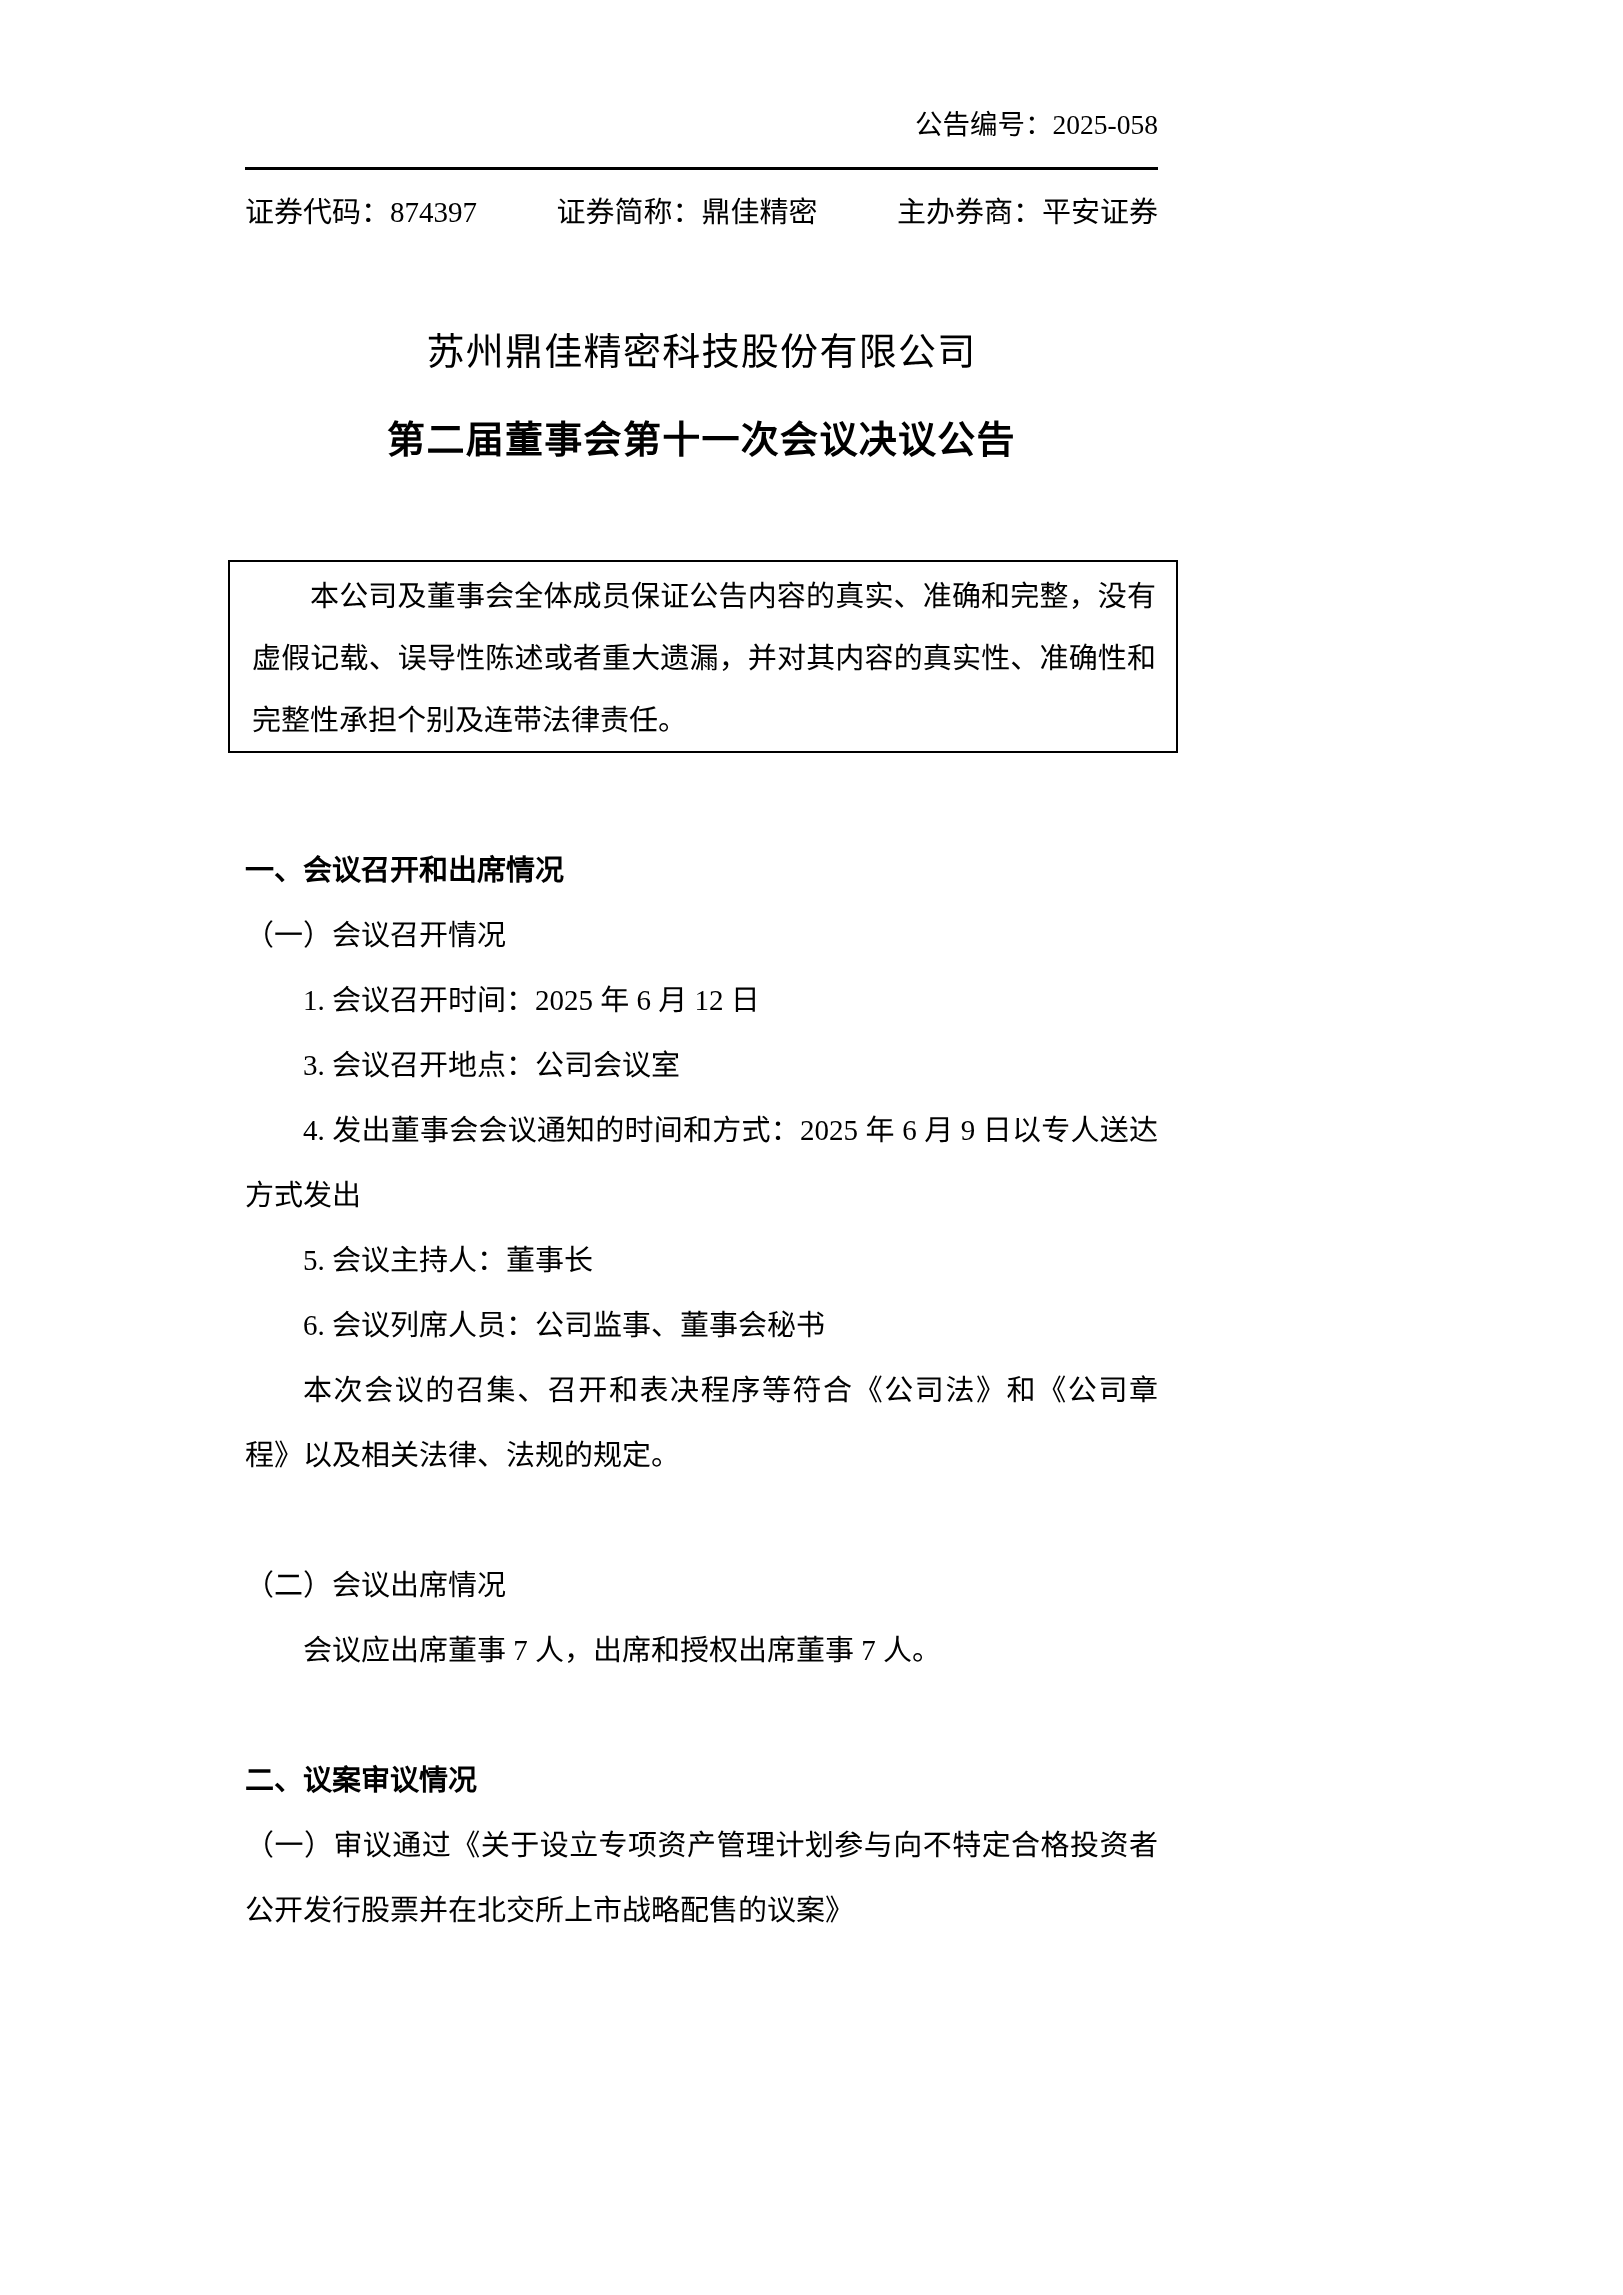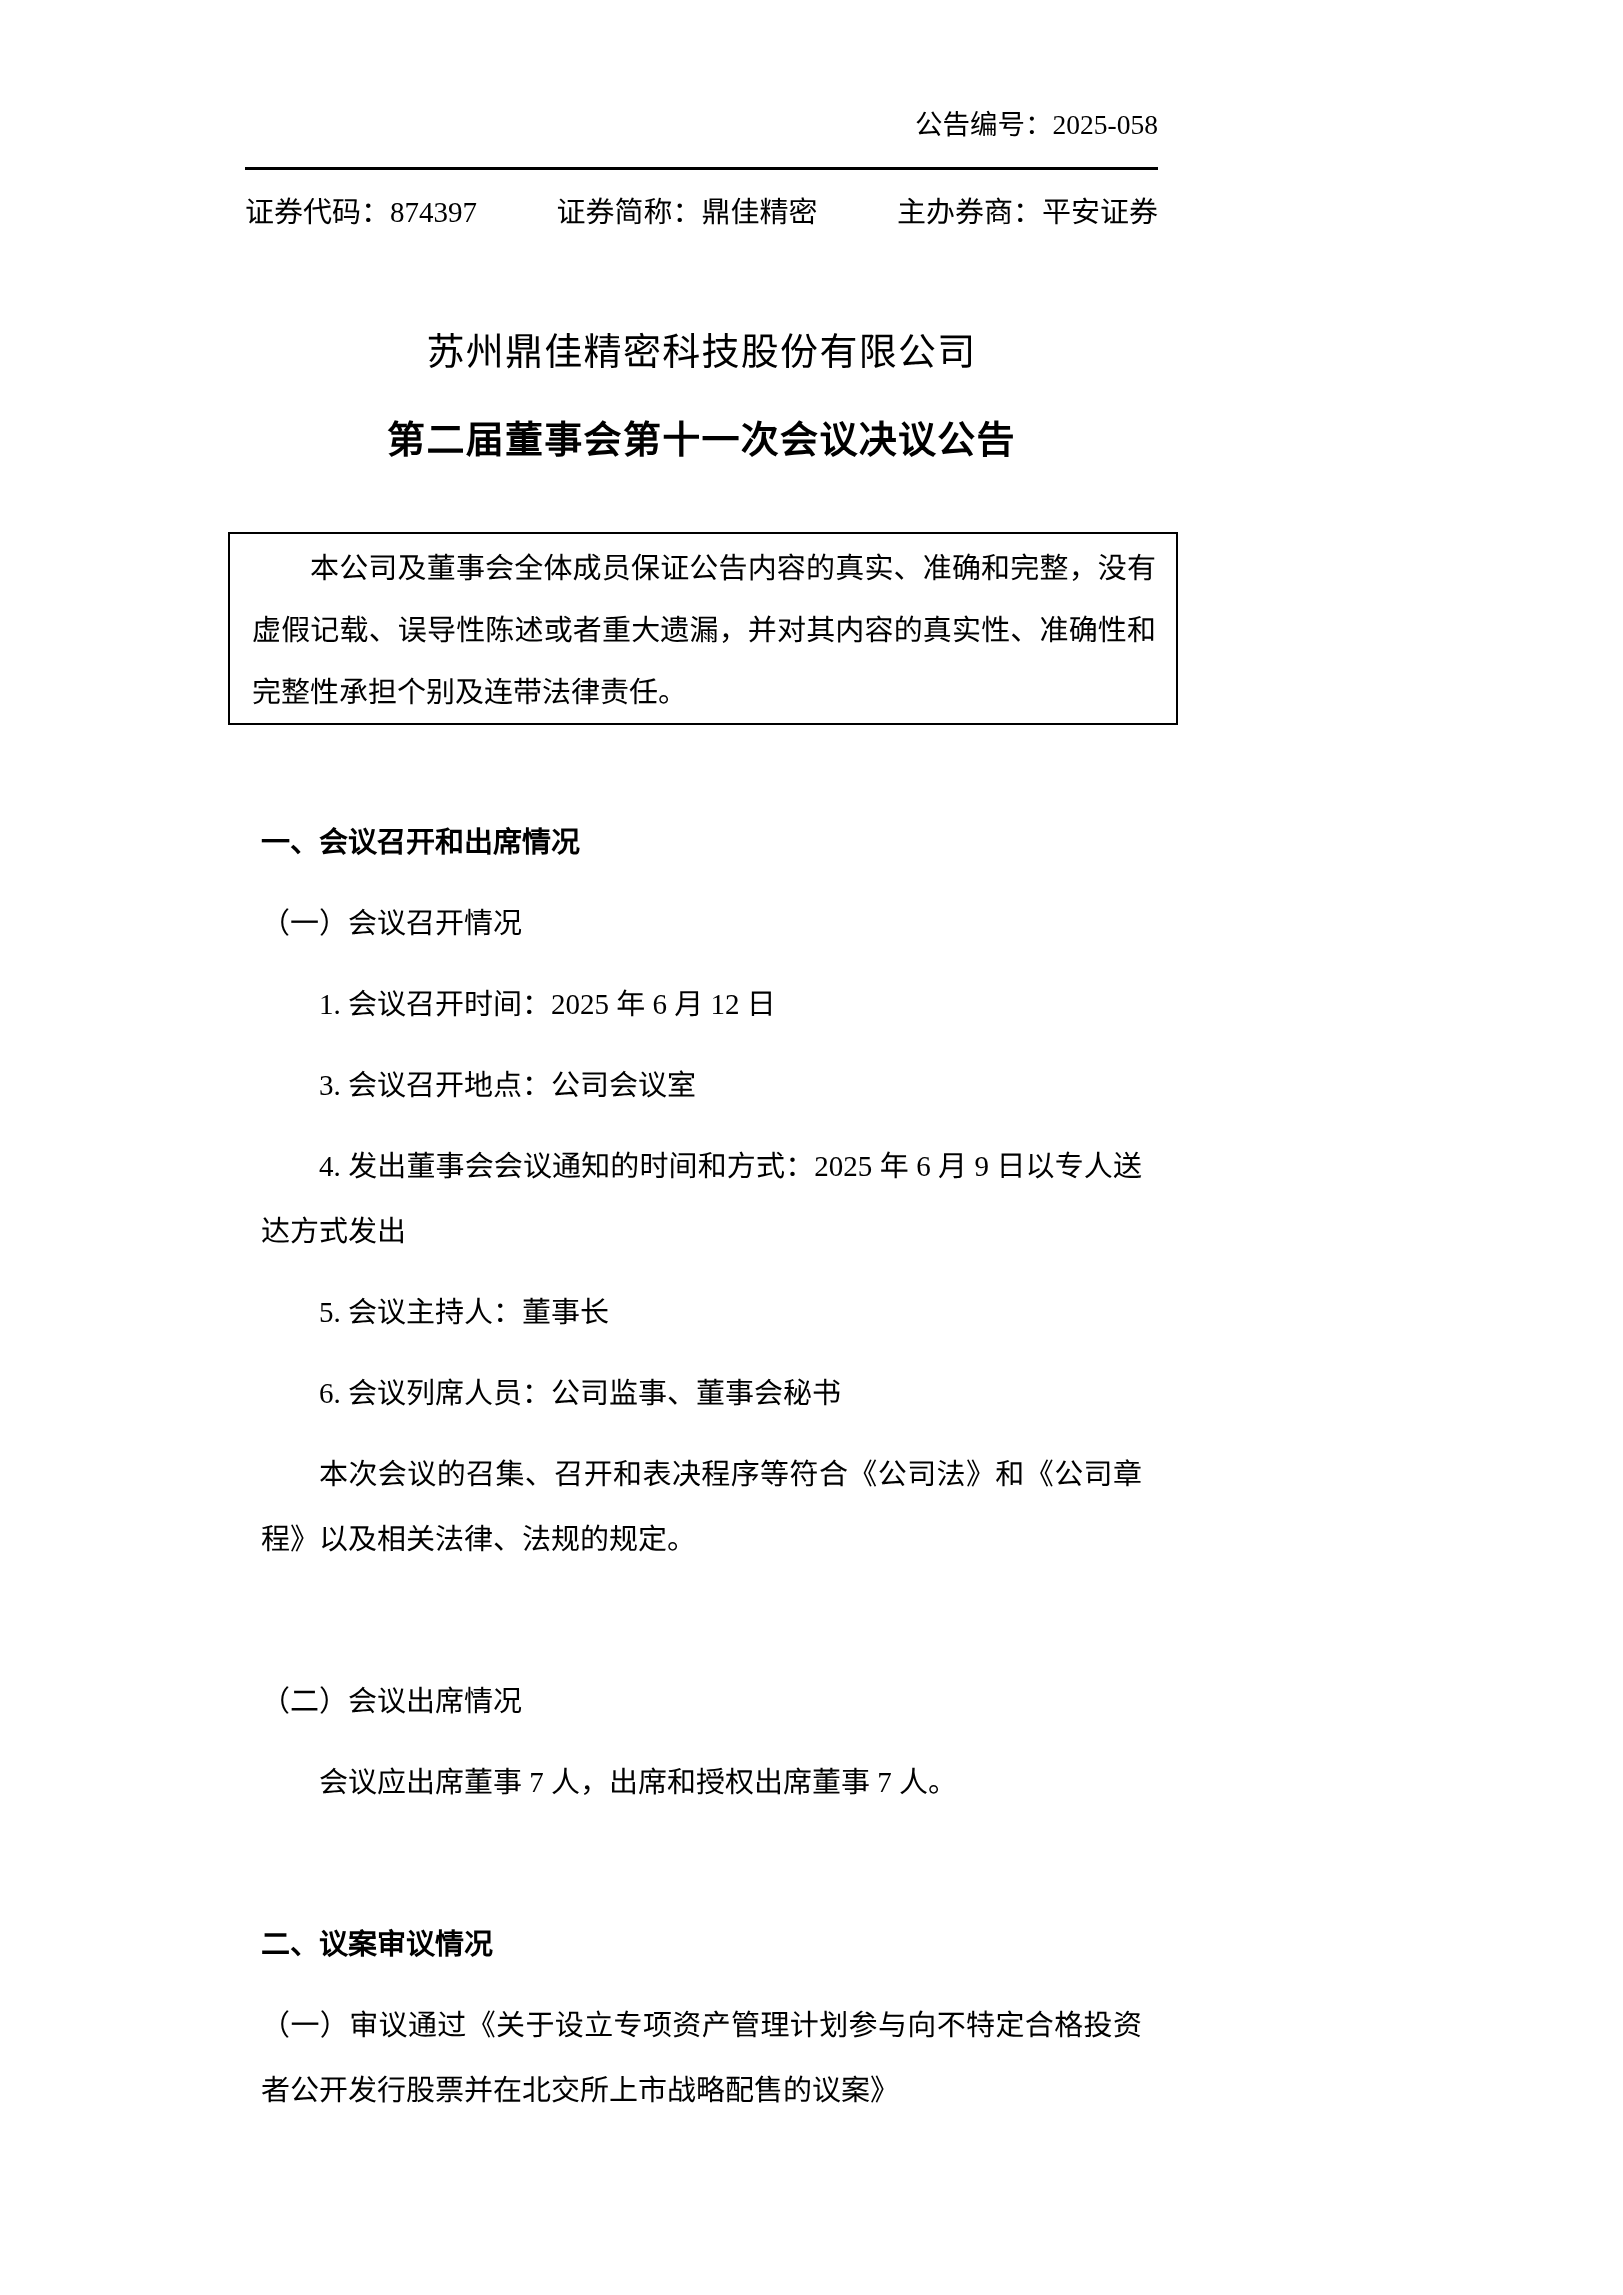--- a/index.html
+++ b/index.html
@@ -45,33 +45,33 @@
   }
   .title-line2 {
     margin: 41px 0 0 0;
     font-size: 38px;
     line-height: 47px;
     font-weight: bold;
     text-align: center;
     letter-spacing: 1.3px;
   }
   .disclaimer-box {
-    margin: 68px -19.6px 0 -17px;
+    margin: 96px -19.6px 0 -17px;
     border: 2.6px solid #000000;
     padding: 2.6px 19.6px 0 22px;
   }
   .disclaimer-text {
     margin: 0;
     font-size: 29px;
     line-height: 62px;
     text-indent: 58px;
     text-align: justify;
   }
   .para {
-    margin: 16px;
+    margin: 0;
     font-size: 29px;
     line-height: 65px;
     text-align: justify;
   }
   .para.first { margin-top: 85px; }
   .h1 { font-weight: bold; }
   .indent { text-indent: 58px; }
   .blank-line { height: 65px; }
 </style>
 </head>

